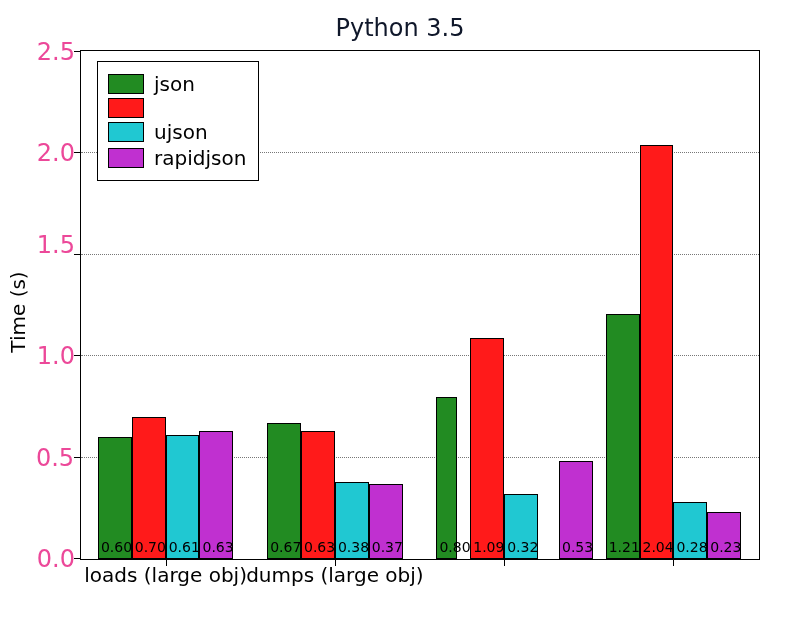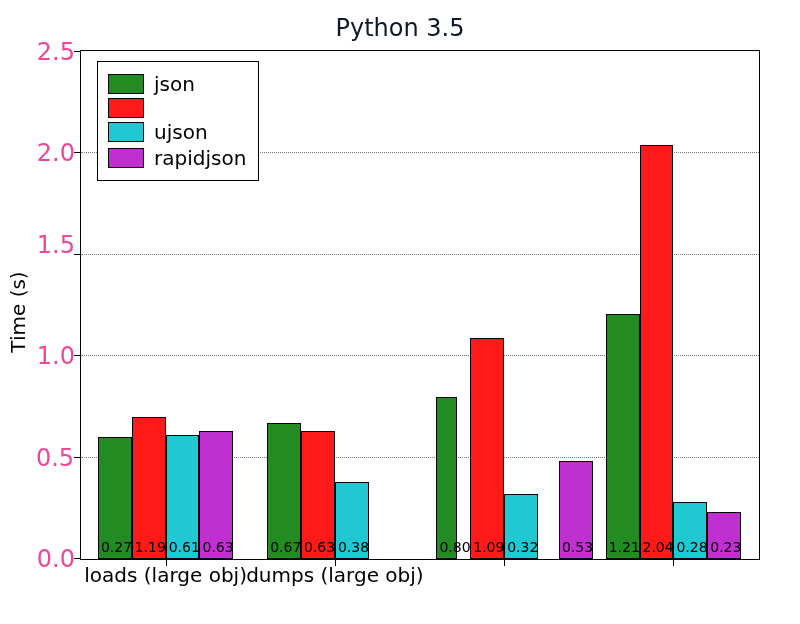--- a/index.html
+++ b/index.html
@@ -149,39 +149,42 @@
           <div class="legend-swatch c-ujson"></div>
           <span>ujson</span>
         </div>
         <div class="legend-row">
           <div class="legend-swatch c-rapidjson"></div>
           <span>rapidjson</span>
         </div>
       </div>
     <div class="bars" id="bars">
         <div class="bar c-json" style="left: 16.925px; width: 33.85px; height: 121.68px;">
-          <div class="bar-label">0.27</div>
+          <div class="bar-label">0.60</div>
         </div>
         <div class="bar c-simplejson" style="left: 50.775px; width: 33.85px; height: 141.96px;">
-          <div class="bar-label">1.19</div>
+          <div class="bar-label">0.70</div>
         </div>
         <div class="bar c-ujson" style="left: 84.625px; width: 33.85px; height: 123.708px;">
           <div class="bar-label">0.61</div>
         </div>
         <div class="bar c-rapidjson" style="left: 118.475px; width: 33.85px; height: 127.764px;">
           <div class="bar-label">0.63</div>
         </div>
         <div class="bar c-json" style="left: 186.175px; width: 33.85px; height: 135.876px;">
           <div class="bar-label">0.67</div>
         </div>
         <div class="bar c-simplejson" style="left: 220.025px; width: 33.85px; height: 127.764px;">
           <div class="bar-label">0.63</div>
         </div>
         <div class="bar c-ujson" style="left: 253.875px; width: 33.85px; height: 77.064px;">
           <div class="bar-label">0.38</div>
+        </div>
+        <div class="bar c-rapidjson" style="left: 287.725px; width: 33.85px; height: 75.036px;">
+          <div class="bar-label">0.37</div>
         </div>
         <div class="bar c-json" style="left: 355.425px; width: 21px; height: 162.24px; padding-left: 12px;">
           <div class="bar-label">0.80</div>
         </div>
         <div class="bar c-simplejson" style="left: 389.275px; width: 33.85px; height: 221.052px;">
           <div class="bar-label">1.09</div>
         </div>
         <div class="bar c-ujson" style="left: 423.125px; width: 33.85px; height: 64.896px;">
           <div class="bar-label">0.32</div>
         </div>

